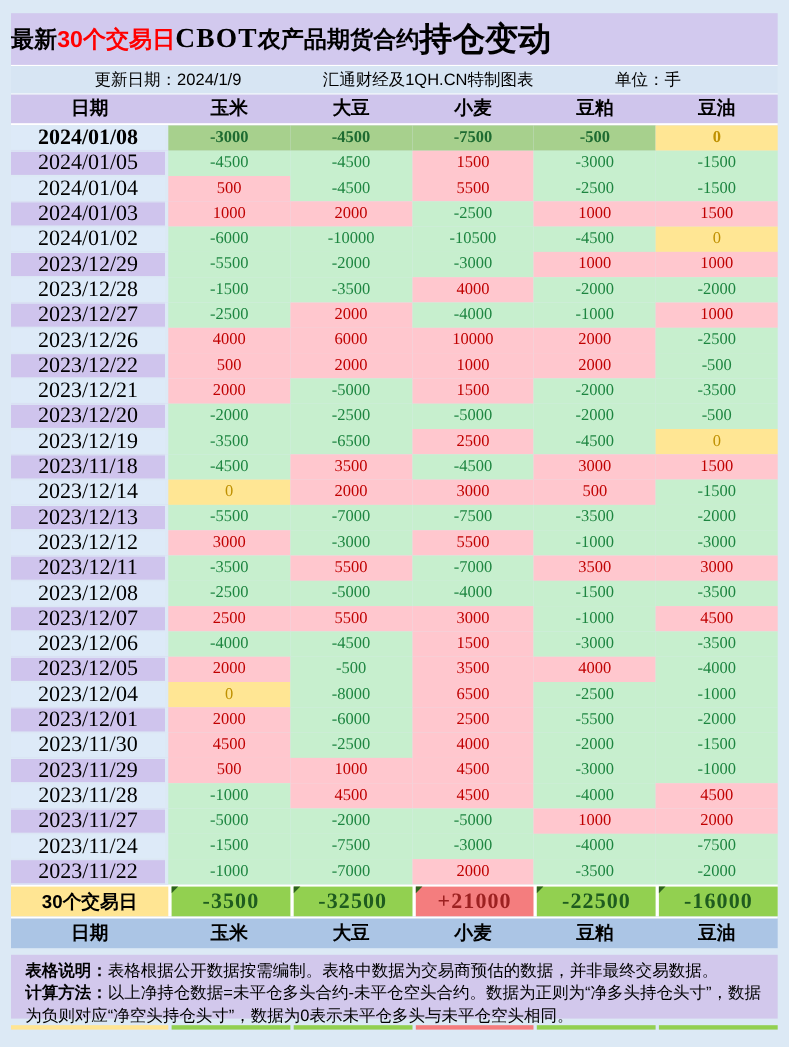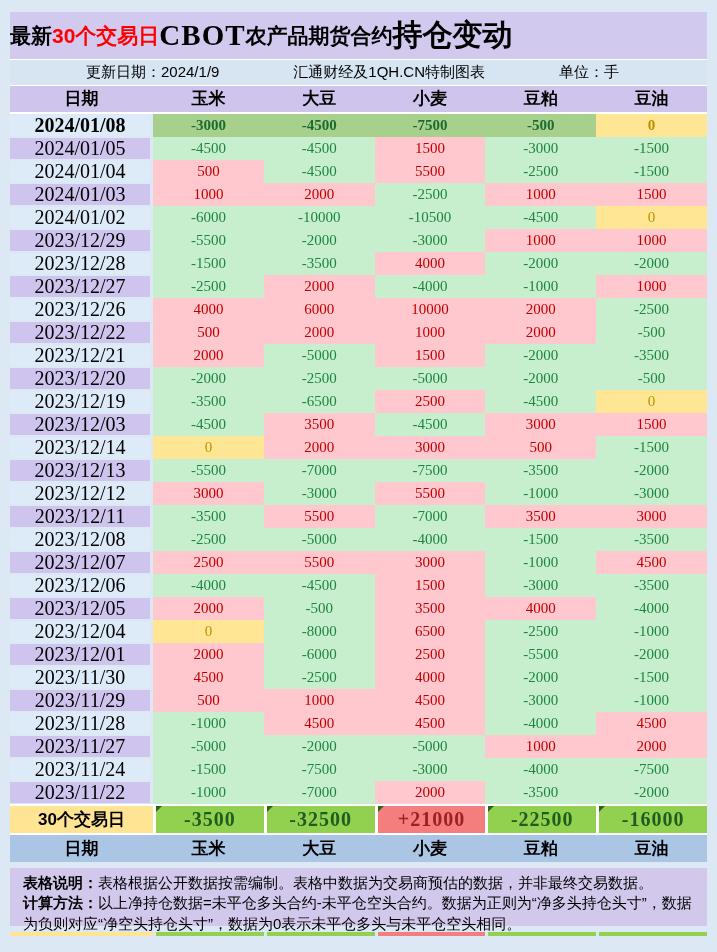--- a/index.html
+++ b/index.html
@@ -34,21 +34,21 @@
     font-family:"Liberation Sans",sans-serif;
     color:#000;
   }
   .title-bar{
     height:48px;border-bottom:1px solid #fff;background:var(--title-bg);
     display:flex;align-items:center;justify-content:flex-start;white-space:nowrap;
   }
   .title-bar span{font-weight:bold;}
   .t-sm{font-size:21px;}
   .t-red{font-size:21px;color:#ff0000;}
-  .t-brand{font-size:29px;font-family:"Liberation Serif","DejaVu Serif",serif;letter-spacing:1px;}
+  .t-brand{font-size:25px;font-family:"Liberation Serif","DejaVu Serif",serif;letter-spacing:1px;}
   .t-big{font-size:30px;}
   .meta-row{
     height:26px;border-bottom:1px solid #fff;background:var(--meta-bg);
     display:flex;align-items:center;justify-content:space-between;
     padding:0 88px 0 76px;font-size:15px;
   }
   .grid{display:grid;grid-template-columns:143px repeat(5,1fr);}
   .colhdr{
     height:28px;border-bottom:2px solid #fff;background:var(--colhdr-bg);
     align-items:center;font-size:17px;font-weight:bold;text-align:center;line-height:26px;
@@ -225,21 +225,21 @@
     </div>
     <div class="grid row">
       <div class="date-cell d-blu">2023/12/19</div>
       <div class="num c-neg">-3500</div>
       <div class="num c-neg">-6500</div>
       <div class="num c-pos">2500</div>
       <div class="num c-neg">-4500</div>
       <div class="num c-zero">0</div>
     </div>
     <div class="grid row">
-      <div class="date-cell d-lav">2023/12/03</div>
+      <div class="date-cell d-lav">2023/11/18</div>
       <div class="num c-neg">-4500</div>
       <div class="num c-pos">3500</div>
       <div class="num c-neg">-4500</div>
       <div class="num c-pos">3000</div>
       <div class="num c-pos">1500</div>
     </div>
     <div class="grid row">
       <div class="date-cell d-blu">2023/12/14</div>
       <div class="num c-zero">0</div>
       <div class="num c-pos">2000</div>

